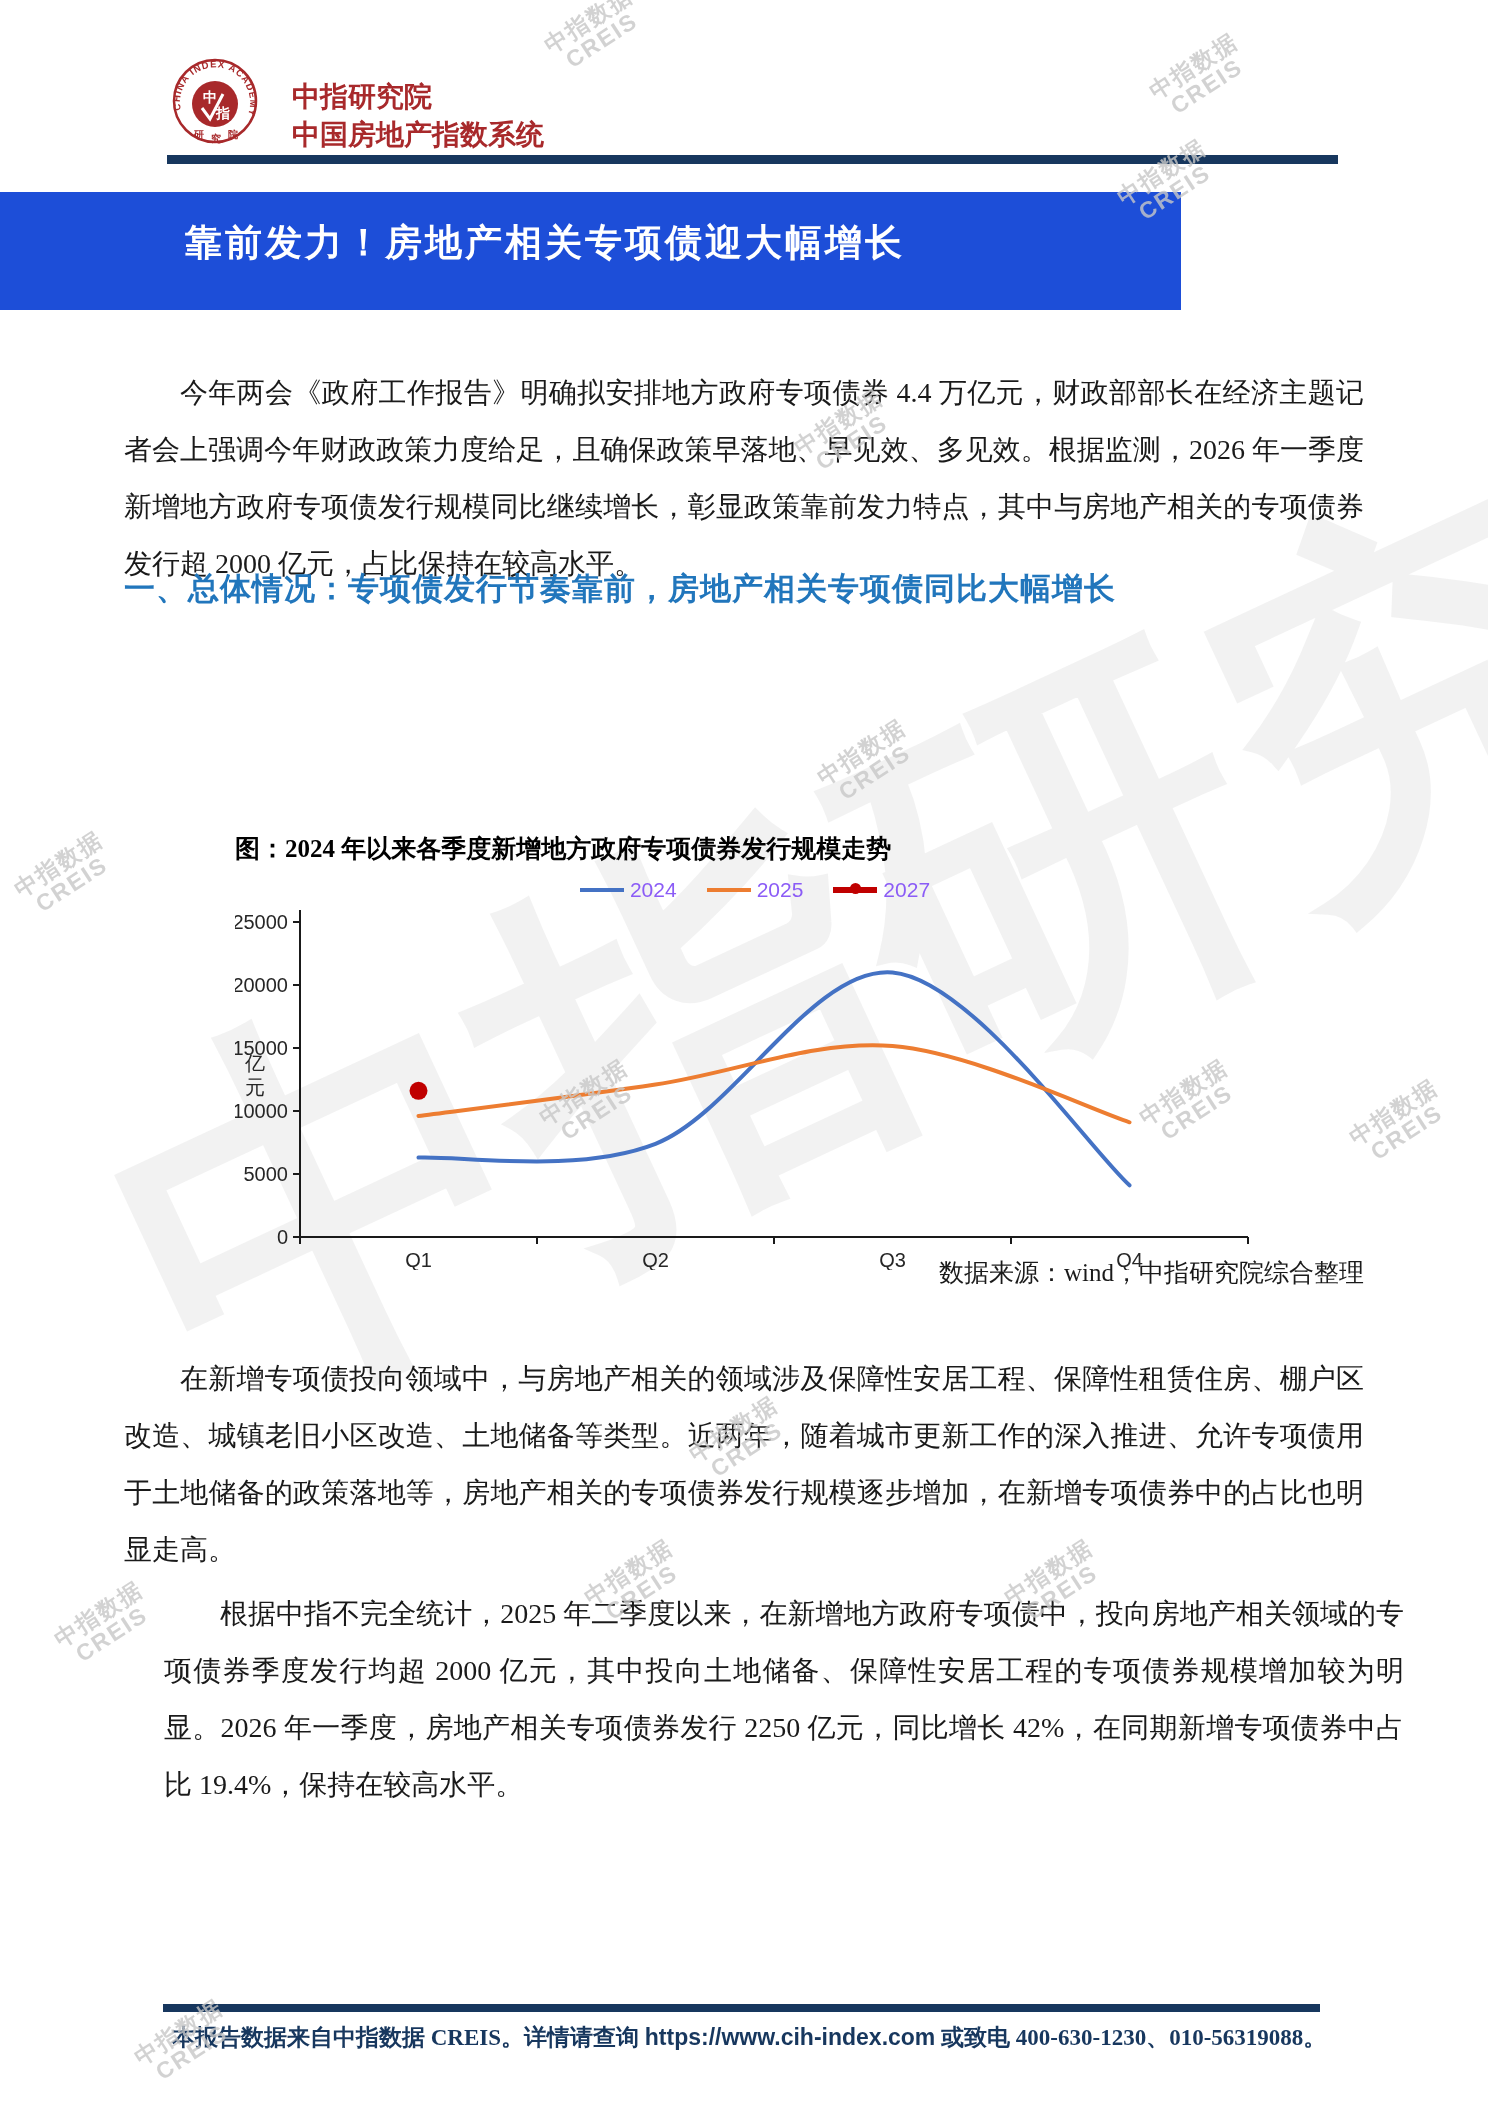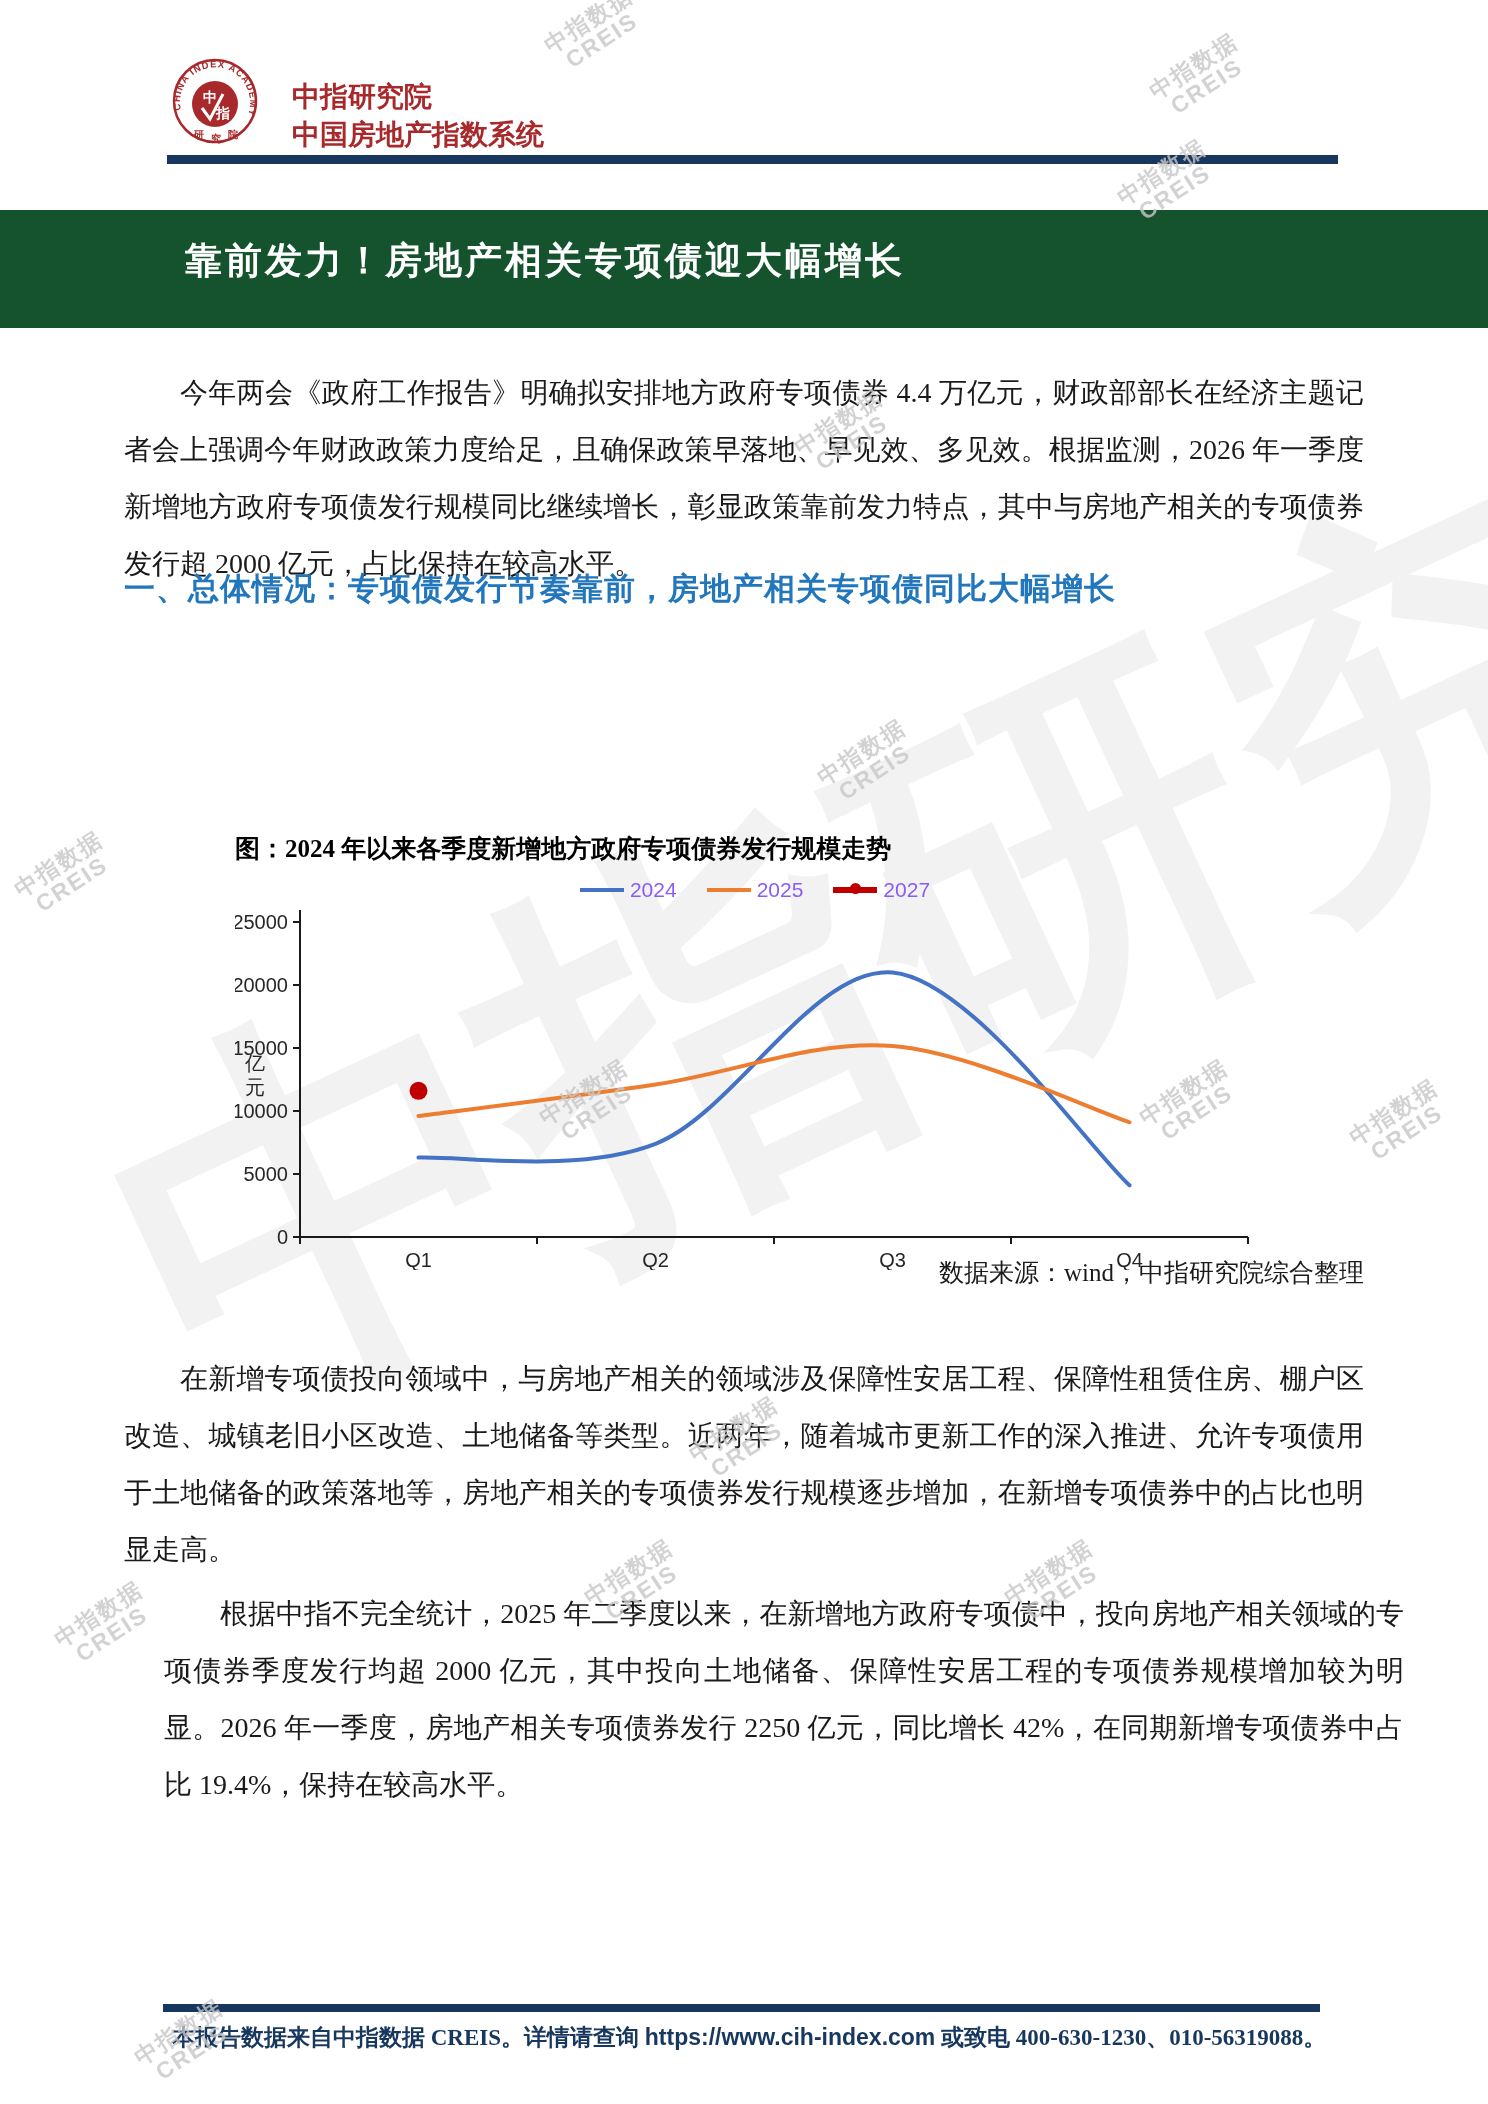--- a/index.html
+++ b/index.html
@@ -8,21 +8,21 @@
         font-family:"Liberation Serif","DejaVu Serif",serif;color:#1a1a1a;}
   
   #logo{position:absolute;left:170px;top:56px;}
   .hdr-org{position:absolute;left:292px;top:78px;font-size:28px;font-weight:bold;color:#A8292B;
            font-family:"Liberation Sans","DejaVu Sans",sans-serif;}
   .hdr-sys{position:absolute;left:292px;top:116px;font-size:28px;font-weight:bold;color:#A8292B;
            font-family:Liberation Sans, sans-serif;}
   .rule{position:absolute;background:#17375E;}
   #rule-top{left:167px;top:155px;width:1171px;height:9px;}
   
-  #banner{position:absolute;left:0;top:192px;width:1488px;height:118px;background:#14532d;margin-top:18px;}
+  #banner{position:absolute;left:0;top:192px;width:1181px;height:118px;background:#1d4ed8;}
   #banner-title{position:absolute;left:185px;top:26px;font-size:37px;font-weight:bold;color:#ffffff;
                 letter-spacing:3px;}
   
   .para{position:absolute;left:124px;width:1240px;font-size:28px;line-height:57px;
         text-align:justify;text-indent:2em;}
   #p1{top:336px;}
   #sec-h{position:absolute;left:124px;top:568px;width:1300px;font-size:31px;font-weight:bold;
          color:#2176BC;letter-spacing:1px;}
   #p2{top:650px;}
   #p3{top:1322px;}

